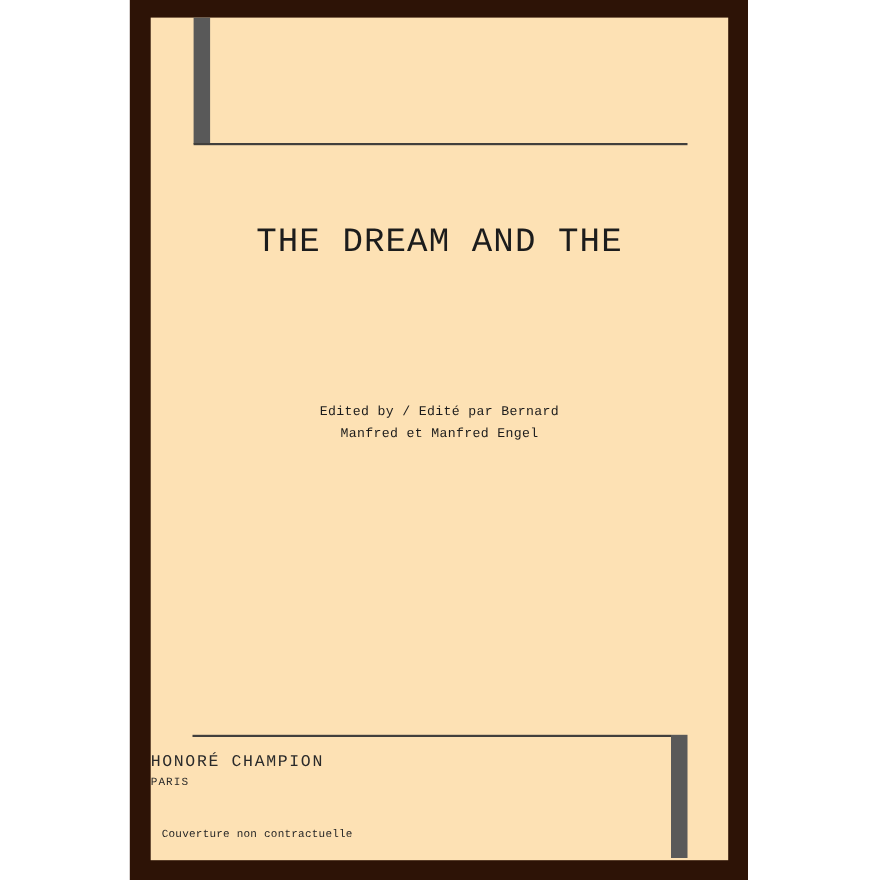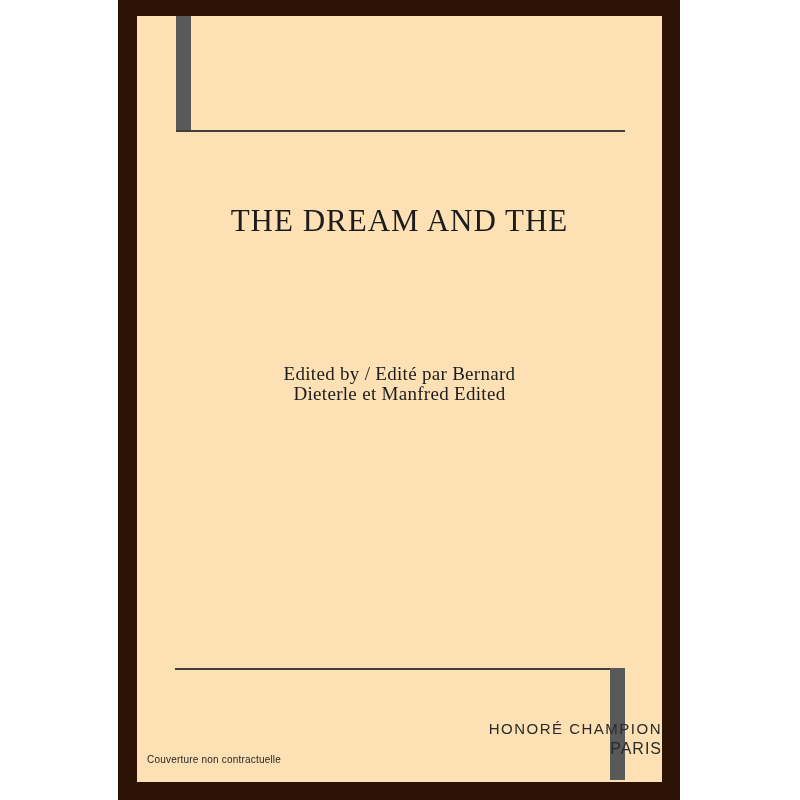--- a/index.html
+++ b/index.html
@@ -5,21 +5,21 @@
   :root {
     --canvas-background: #ffffff;
     --cover-border: #2d1306;
     --page-background: #fde1b4;
     --accent-bar: #595959;
     --rule: #413f3c;
     --title-text: #1c1c1c;
     --publisher-text: #2a2a2a;
     --notice-text: #262626;
   }
-  * { margin: 0; padding: 0; box-sizing: border-box; }
+  * { margin: 0; padding: 0; box-sizing: border-box; font-family: Liberation Mono, monospace; }
   html, body {
     width: 800px; height: 800px;
     background: var(--canvas-background);
     font-family: "Liberation Sans", sans-serif;
     overflow: hidden;
   }
   .canvas {
     position: relative;
     width: 800px; height: 800px;
     background: var(--canvas-background);
@@ -62,42 +62,41 @@
     letter-spacing: 1px;
     color: var(--title-text);
   }
   .title-line { display: block; }
   .editors {
     position: absolute;
     left: 0; top: 348px;
     width: 100%;
     text-align: center;
     font-family: "Liberation Serif", serif;
-    font-size: 19px;
+    font-size: 12px;
     line-height: 20px;
     letter-spacing: 0.3px;
     color: var(--title-text);
   }
   .editors-line { display: block; }
   .publisher {
     position: absolute;
     left: 0; top: 667px;
     width: 100%;
-    text-align: right;
+    text-align: left;
     color: var(--publisher-text);
-    margin-top: 36px;
   }
   .publisher-name {
     font-size: 15px;
     line-height: 20px;
     letter-spacing: 1.5px;
   }
   .publisher-city {
     margin-top: 4px;
-    font-size: 16px;
+    font-size: 10px;
     line-height: 12px;
     letter-spacing: 1px;
   }
   .notice {
     position: absolute;
     left: 10px; bottom: 16px;
     font-size: 10px;
     line-height: 13px;
     letter-spacing: 0.2px;
     color: var(--notice-text);
@@ -112,21 +111,21 @@
 
       <div class="bar bar-top"></div>
       <div class="rule rule-top"></div>
 
       <h1 class="title">
         <span class="title-line">THE DREAM AND THE</span>
       </h1>
 
       <p class="editors">
         <span class="editors-line">Edited by / Edité par Bernard</span>
-        <span class="editors-line">Dieterle et Manfred Edited</span>
+        <span class="editors-line">Manfred et Manfred Engel</span>
       </p>
 
       <div class="rule rule-bottom"></div>
       <div class="bar bar-bottom"></div>
 
       <div class="publisher">
         <div class="publisher-name">HONORÉ CHAMPION</div>
         <div class="publisher-city">PARIS</div>
       </div>
 

